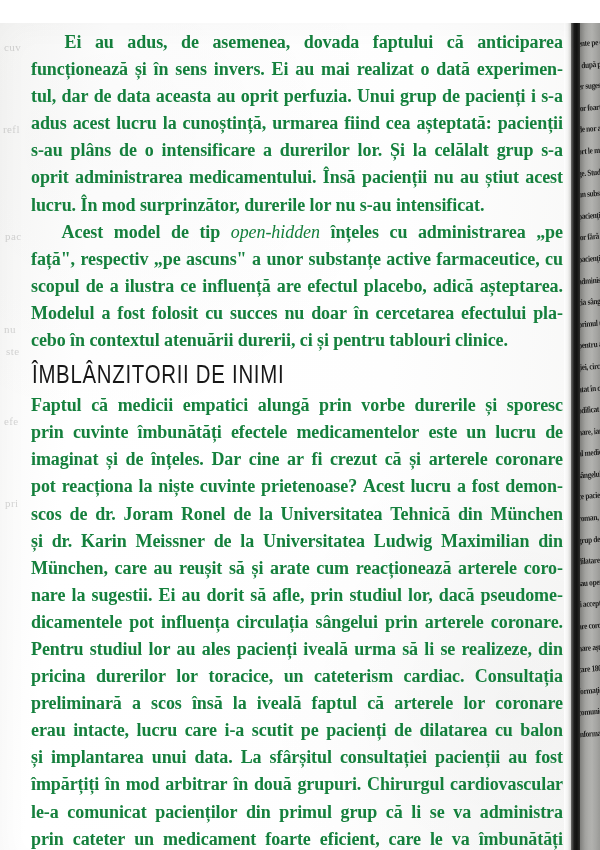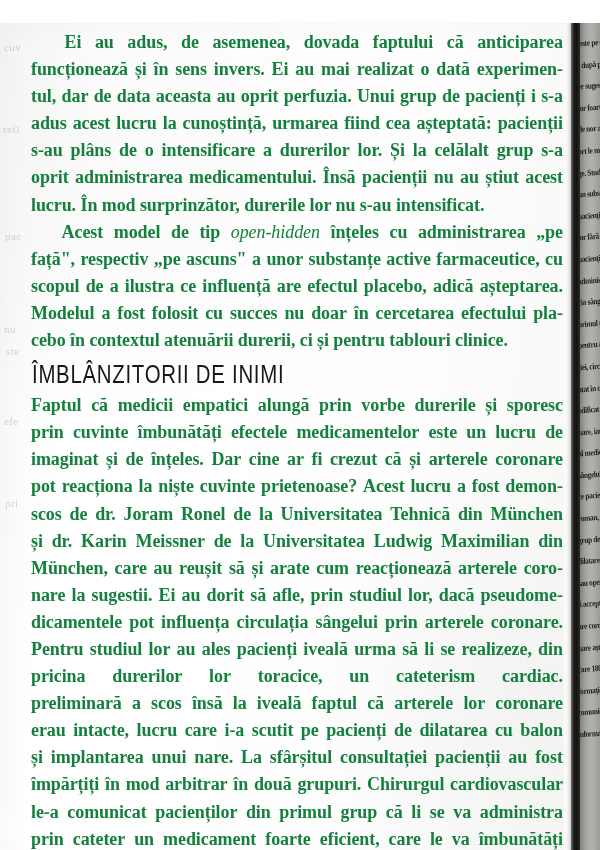--- a/index.html
+++ b/index.html
@@ -184,24 +184,24 @@
         <span class="ln j"><span>Faptul</span><span>că</span><span>medicii</span><span>empatici</span><span>alungă</span><span>prin</span><span>vorbe</span><span>durerile</span><span>și</span><span>sporesc</span></span>
         <span class="ln j"><span>prin</span><span>cuvinte</span><span>îmbunătăți</span><span>efectele</span><span>medicamentelor</span><span>este</span><span>un</span><span>lucru</span><span>de</span></span>
         <span class="ln j"><span>imaginat</span><span>și</span><span>de</span><span>înțeles.</span><span>Dar</span><span>cine</span><span>ar</span><span>fi</span><span>crezut</span><span>că</span><span>și</span><span>arterele</span><span>coronare</span></span>
         <span class="ln j"><span>pot</span><span>reacționa</span><span>la</span><span>niște</span><span>cuvinte</span><span>prietenoase?</span><span>Acest</span><span>lucru</span><span>a</span><span>fost</span><span>demon-</span></span>
         <span class="ln j"><span>scos</span><span>de</span><span>dr.</span><span>Joram</span><span>Ronel</span><span>de</span><span>la</span><span>Universitatea</span><span>Tehnică</span><span>din</span><span>München</span></span>
         <span class="ln j"><span>și</span><span>dr.</span><span>Karin</span><span>Meissner</span><span>de</span><span>la</span><span>Universitatea</span><span>Ludwig</span><span>Maximilian</span><span>din</span></span>
         <span class="ln j"><span>München,</span><span>care</span><span>au</span><span>reușit</span><span>să</span><span>și</span><span>arate</span><span>cum</span><span>reacționează</span><span>arterele</span><span>coro-</span></span>
         <span class="ln j"><span>nare</span><span>la</span><span>sugestii.</span><span>Ei</span><span>au</span><span>dorit</span><span>să</span><span>afle,</span><span>prin</span><span>studiul</span><span>lor,</span><span>dacă</span><span>pseudome-</span></span>
         <span class="ln j"><span>dicamentele</span><span>pot</span><span>influența</span><span>circulația</span><span>sângelui</span><span>prin</span><span>arterele</span><span>coronare.</span></span>
         <span class="ln j"><span>Pentru</span><span>studiul</span><span>lor</span><span>au</span><span>ales</span><span>pacienți</span><span>iveală</span><span>urma</span><span>să</span><span>li</span><span>se</span><span>realizeze,</span><span>din</span></span>
-        <span class="ln j"><span>pricina</span><span>durerilor</span><span>lor</span><span>toracice,</span><span>un</span><span>cateterism</span><span>cardiac.</span></span>
+        <span class="ln j"><span>pricina</span><span>durerilor</span><span>lor</span><span>toracice,</span><span>un</span><span>cateterism</span><span>cardiac.</span><span>Consultația</span></span>
         <span class="ln j"><span>preliminară</span><span>a</span><span>scos</span><span>însă</span><span>la</span><span>iveală</span><span>faptul</span><span>că</span><span>arterele</span><span>lor</span><span>coronare</span></span>
         <span class="ln j"><span>erau</span><span>intacte,</span><span>lucru</span><span>care</span><span>i-a</span><span>scutit</span><span>pe</span><span>pacienți</span><span>de</span><span>dilatarea</span><span>cu</span><span>balon</span></span>
-        <span class="ln j"><span>și</span><span>implantarea</span><span>unui</span><span>nare.</span><span>La</span><span>sfârșitul</span><span>consultației</span><span>pacienții</span><span>au</span><span>fost</span></span>
+        <span class="ln j"><span>și</span><span>implantarea</span><span>unui</span><span>data.</span><span>La</span><span>sfârșitul</span><span>consultației</span><span>pacienții</span><span>au</span><span>fost</span></span>
         <span class="ln j"><span>împărțiți</span><span>în</span><span>mod</span><span>arbitrar</span><span>în</span><span>două</span><span>grupuri.</span><span>Chirurgul</span><span>cardiovascular</span></span>
         <span class="ln j"><span>le-a</span><span>comunicat</span><span>pacienților</span><span>din</span><span>primul</span><span>grup</span><span>că</span><span>li</span><span>se</span><span>va</span><span>administra</span></span>
         <span class="ln j"><span>prin</span><span>cateter</span><span>un</span><span>medicament</span><span>foarte</span><span>eficient,</span><span>care</span><span>le</span><span>va</span><span>îmbunătăți</span></span>
         <span class="ln"><span>circulația</span> <span>sângelui</span> <span>prin</span> <span>arterele</span> <span>coronare.</span></span>
       </p>
   </div>
 
   <div id="heading">ÎMBLÂNZITORII DE INIMI</div>
 
   <div id="gutter">

